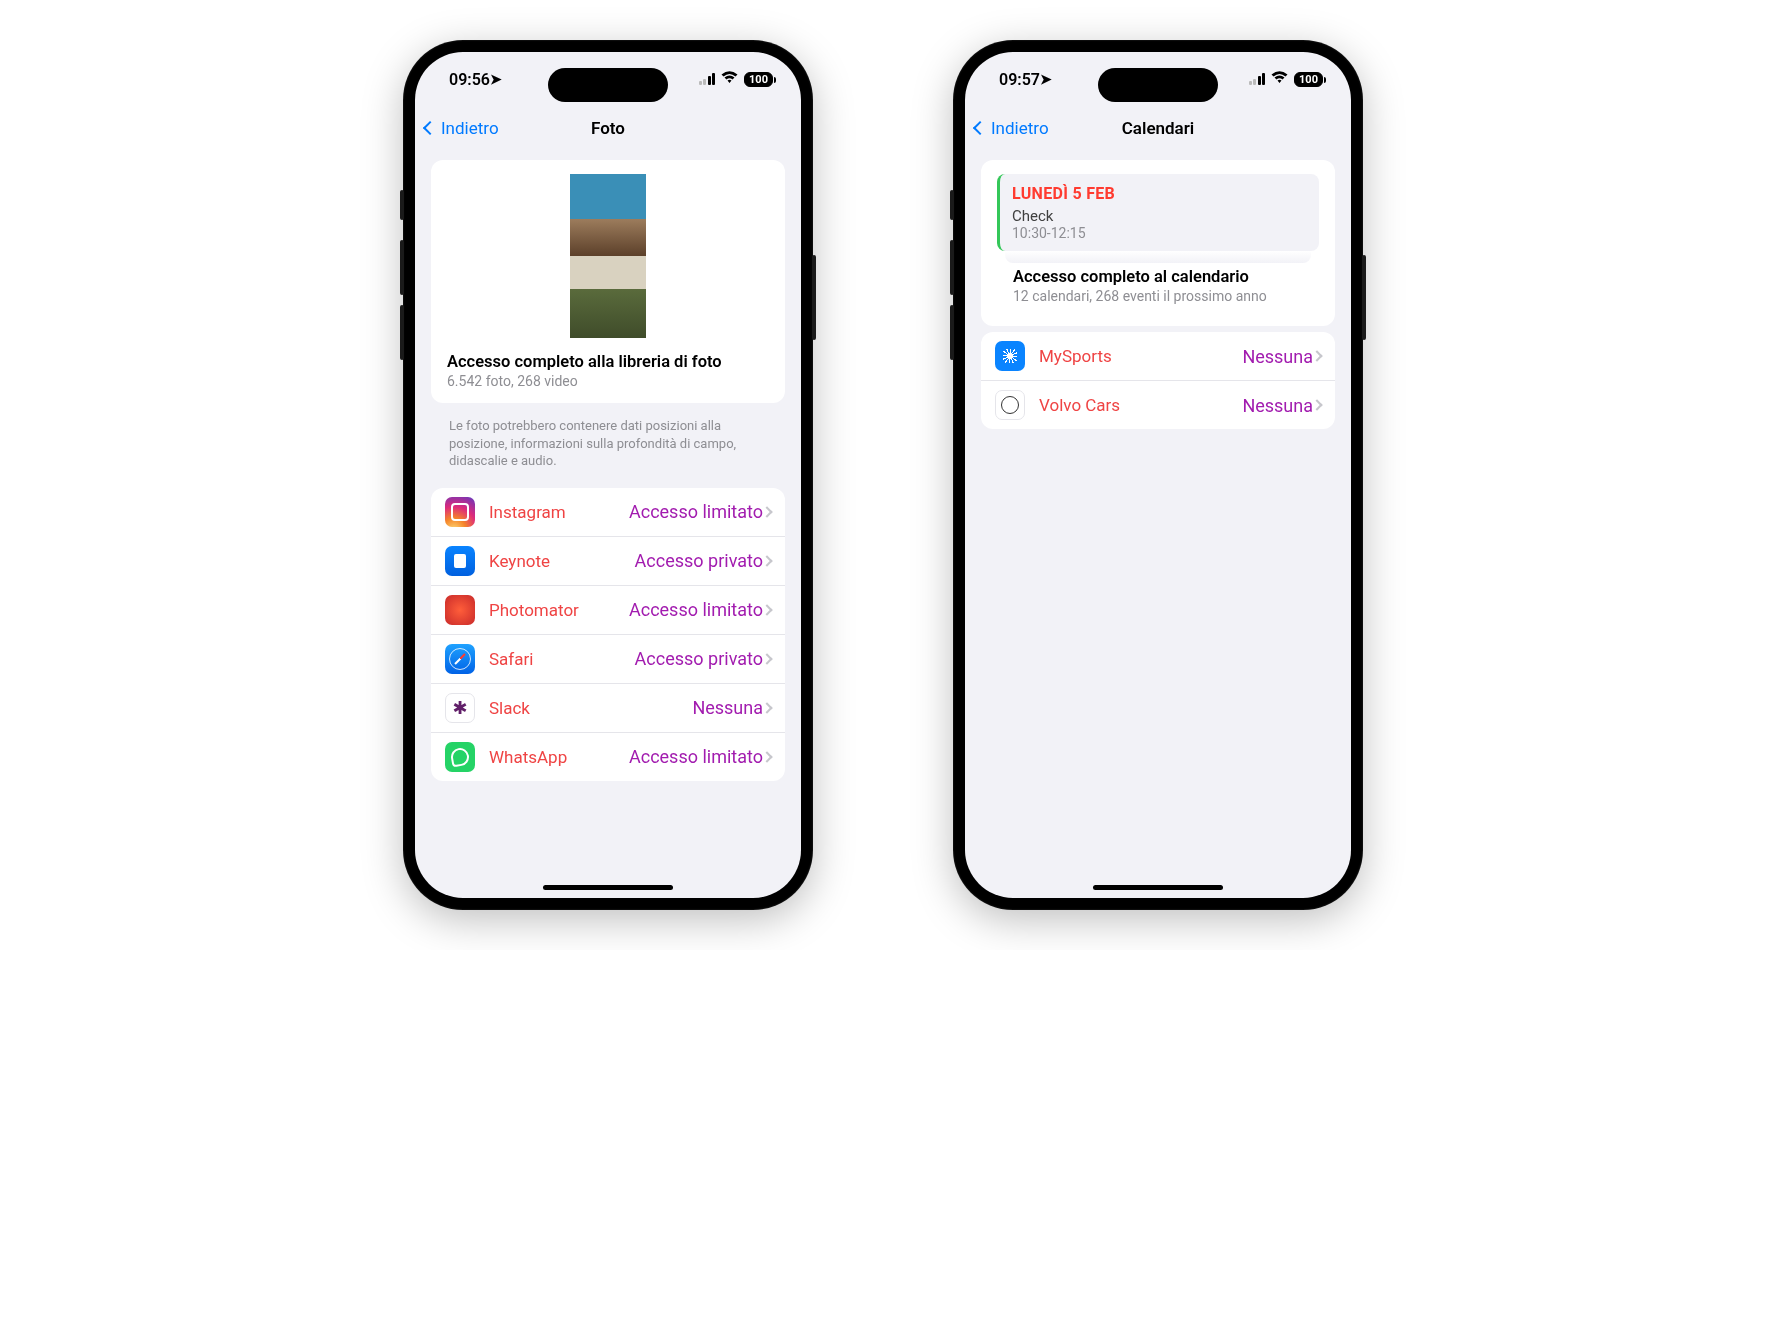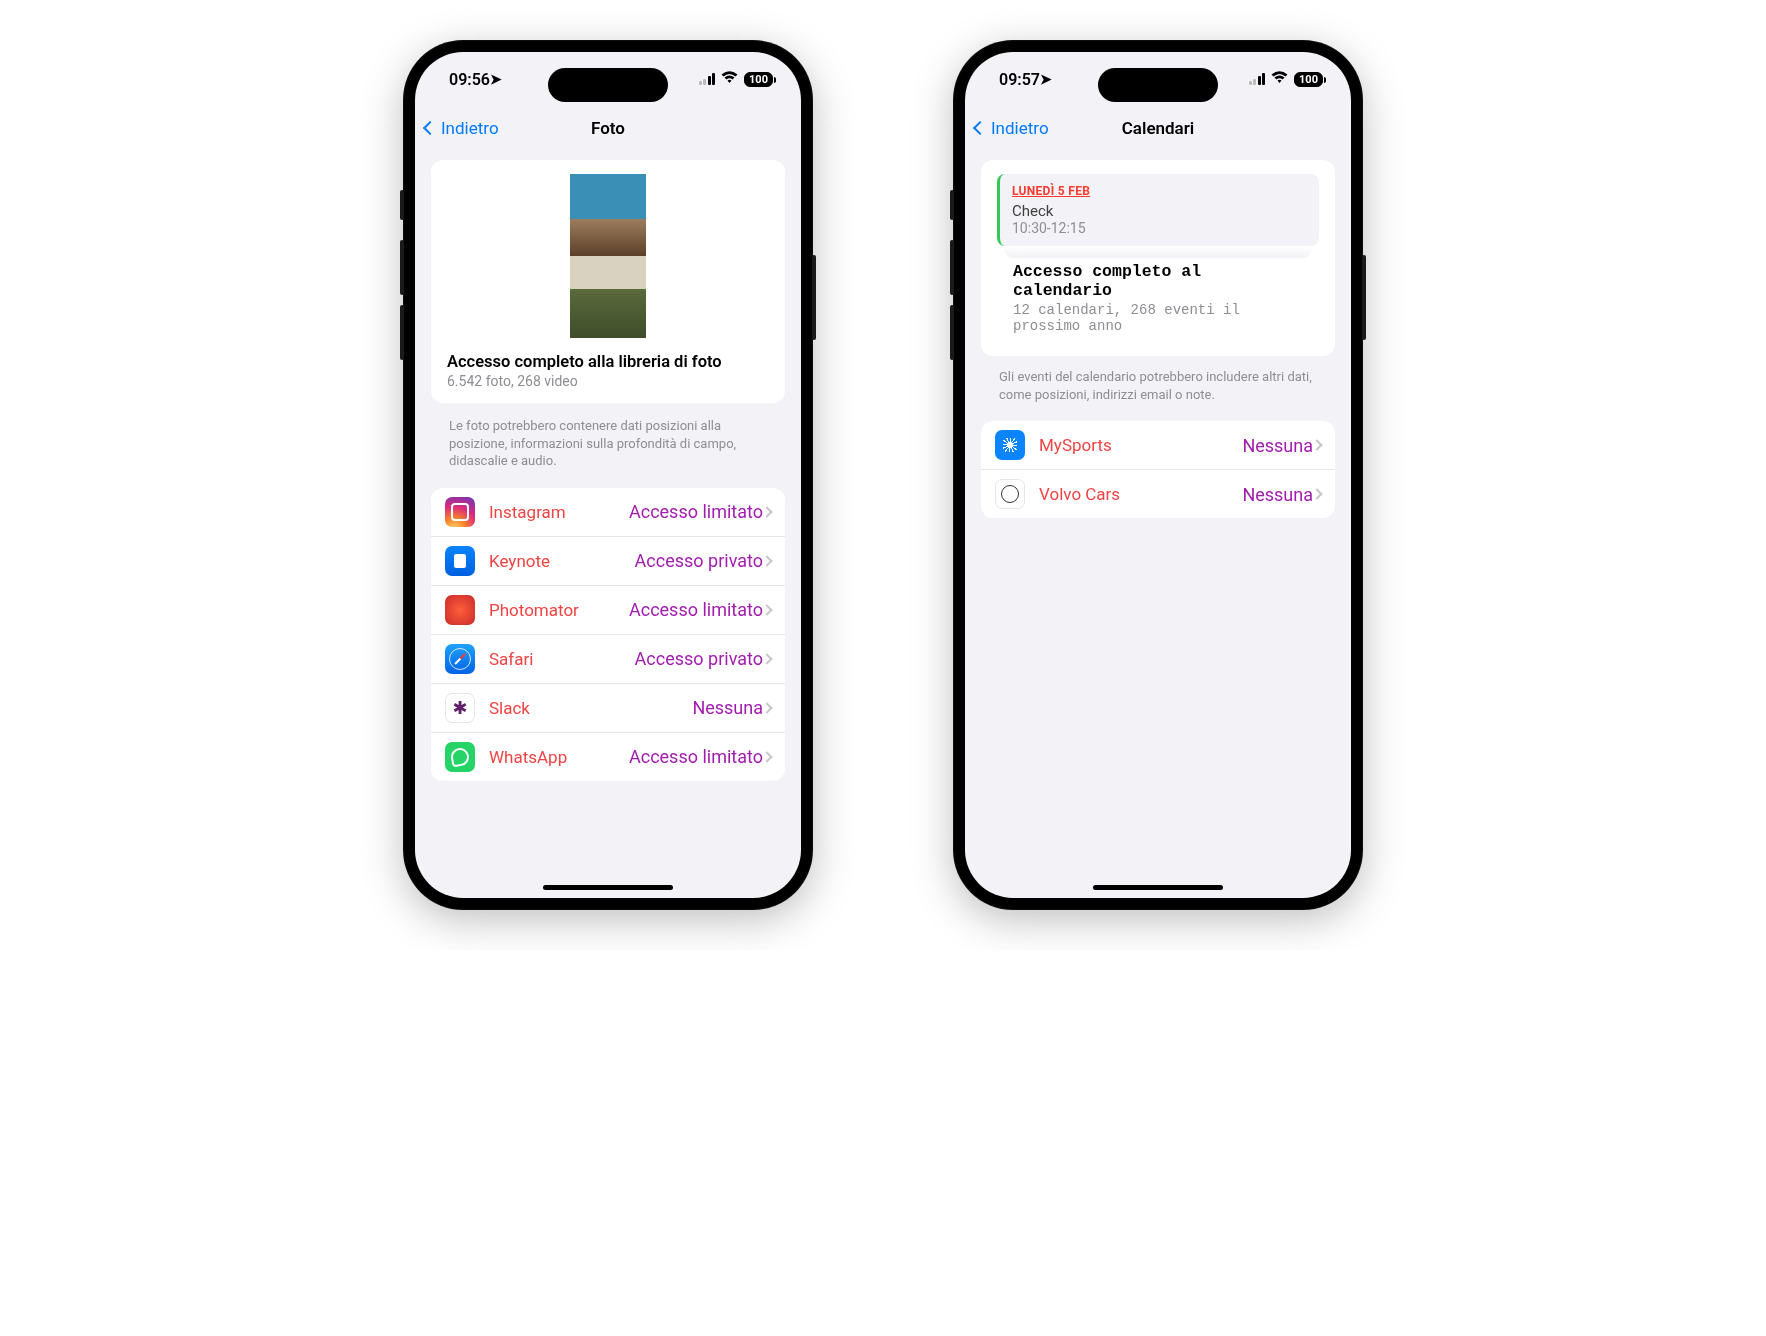--- a/index.html
+++ b/index.html
@@ -154,27 +154,27 @@
   .ic-volvo::after{content:"";width:16px;height:16px;border:1.5px solid #333;border-radius:50%;}
 
   
   .event-card {
     background:#fff;border-radius:12px;padding:14px 16px 12px 16px;margin-bottom:6px;
   }
   .event-inner {
     background:#f2f2f7;border-radius:8px;padding:10px 12px;position:relative;
     border-left:3px solid #34c759;
   }
-  .event-date { color:#ff3b30;font-size:12px;font-weight:700;letter-spacing:.3px;margin-bottom:4px;text-decoration:underline;}
+  .event-date { color:#ff3b30;font-size:16px;font-weight:700;letter-spacing:.3px;margin-bottom:4px;}
   .event-title { font-size:15px;color:#404040;}
   .event-time { font-size:14px;color:#8e8e93;}
   .event-stack{
     height:12px;margin:0 8px;border-radius:0 0 8px 8px;background:linear-gradient(#fff,#f2f2f7);
   }
-  .cal-header { padding: 4px 16px 10px 16px; font-family: Liberation Mono, monospace; }
+  .cal-header { padding: 4px 16px 10px 16px; }
   .home-indicator {
     position:absolute;bottom:8px;left:50%;transform:translateX(-50%);
     width:130px;height:5px;background:#000;border-radius:3px;
   }
   
   .side-btn{position:absolute;background:#1a1a1a;border-radius:3px;}
   .side-left-1{left:-3px;top:150px;width:4px;height:30px;}
   .side-left-2{left:-3px;top:200px;width:4px;height:55px;}
   .side-left-3{left:-3px;top:265px;width:4px;height:55px;}
   .side-right-1{right:-3px;top:215px;width:4px;height:85px;}
@@ -313,21 +313,20 @@
           <div class="event-date">LUNEDÌ 5 FEB</div>
           <div class="event-title">Check</div>
           <div class="event-time">10:30-12:15</div>
         </div>
         <div class="event-stack"></div>
         <div class="cal-header">
           <div class="header-title">Accesso completo al calendario</div>
           <div class="header-sub">12 calendari, 268 eventi il prossimo anno</div>
         </div>
       </div>
-      <div class="footer-note">Gli eventi del calendario potrebbero includere altri dati, come posizioni, indirizzi email o note.</div>
       <div class="card" id="right-apps">
           <div class="row">
             <div class="app-icon ic-mysports"></div>
             <div class="row-label">MySports</div>
             <div class="row-value">Nessuna</div>
             <div class="chev-right"></div>
           </div>
           <div class="row">
             <div class="app-icon ic-volvo"></div>
             <div class="row-label">Volvo Cars</div>

